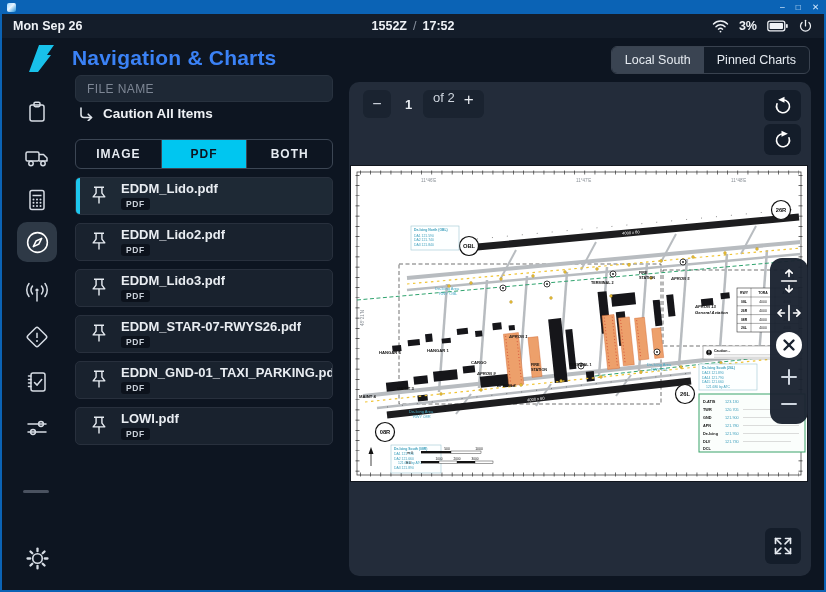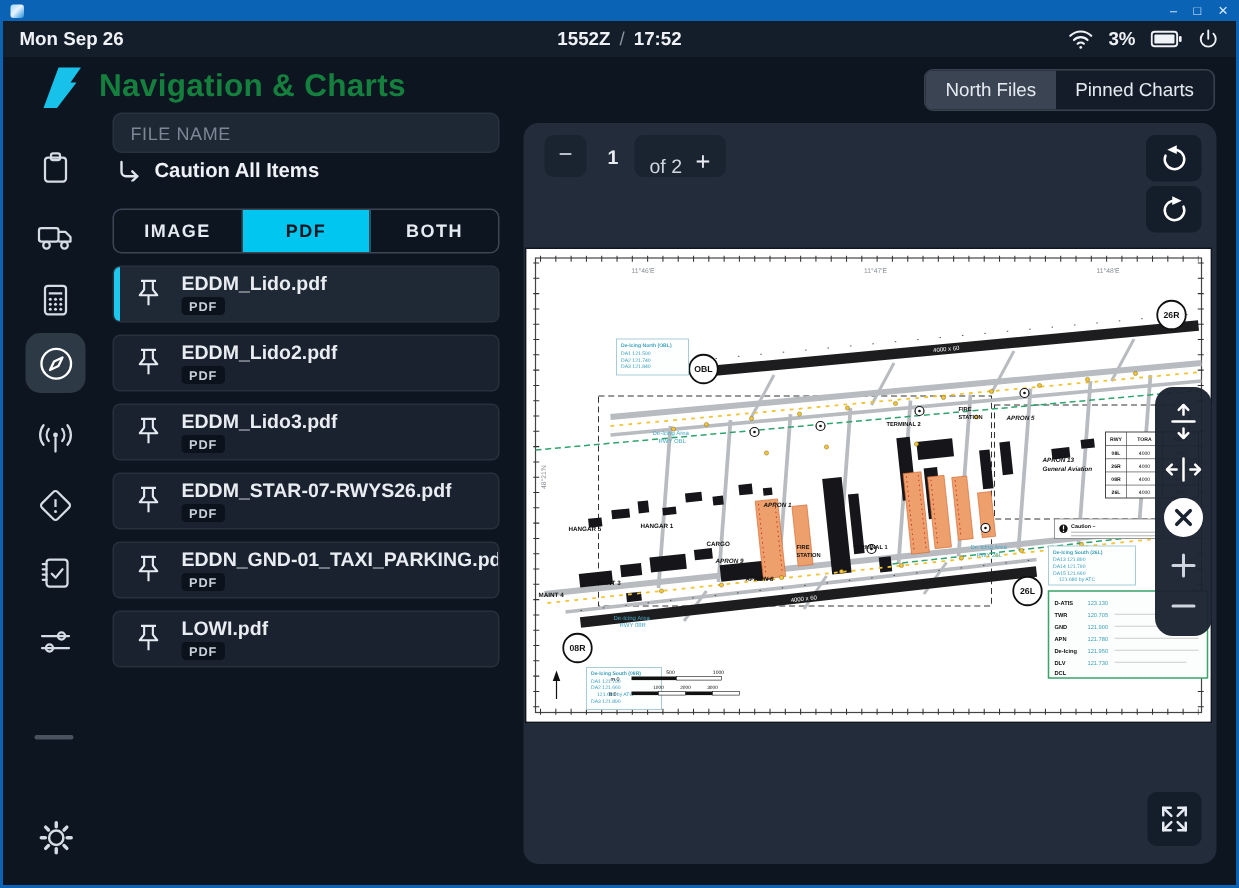--- a/index.html
+++ b/index.html
@@ -25,21 +25,21 @@
 
   
   .rail-btn{position:absolute;left:17px;width:40px;height:40px;display:flex;align-items:center;
             justify-content:center;border-radius:10px;color:#d6dce4;}
   .rail-btn.active{background:#2e3946;}
   .rail-btn svg{display:block;}
   .rail-divider{position:absolute;left:23px;top:490px;width:26px;height:3px;border-radius:2px;background:#4a5260;}
 
   
   .logo{position:absolute;left:24px;top:42px;width:34px;height:33px;}
-  .page-title{position:absolute;left:66px;top:46px;font-size:21px;font-weight:800;color:#15803d;letter-spacing:.2px;}
+  .page-title{position:absolute;left:72px;top:46px;font-size:21px;font-weight:800;color:#3b82f6;letter-spacing:.2px;}
   .view-tabs{position:absolute;right:16px;top:46px;display:flex;background:#131c28;border:1px solid #39424f;
              border-radius:6px;overflow:hidden;}
   .view-tab{padding:6px 13px;font-size:12.5px;color:#e6ebf1;white-space:nowrap;}
   .view-tab.active{background:#3a4452;}
 
   
   .search{position:absolute;left:75px;top:75px;width:258px;height:27px;background:#1e2835;border:1px solid #28323f;
           border-radius:6px;color:#e9edf2;font-size:12px;letter-spacing:.4px;padding:8px 11px;box-sizing:border-box;
           font-family:"Liberation Sans",sans-serif;outline:none;}
   .search::placeholder{color:#7d8694;}
@@ -63,21 +63,21 @@
   .file-badge{align-self:flex-start;margin-top:2px;background:#0c121c;color:#c8cfd8;font-size:8.5px;font-weight:700;
               letter-spacing:.6px;padding:1px 5px;border-radius:3px;line-height:10px;}
 
   
   .panel{position:absolute;left:349px;top:82px;width:462px;height:494px;background:#232c3a;border-radius:10px;}
   .pg-btn{position:absolute;width:28px;height:28px;background:#1a2330;border-radius:6px;color:#cfd6df;
           display:flex;align-items:center;justify-content:center;font-size:16px;}
   .pg-num{position:absolute;left:50px;top:8px;height:28px;display:flex;align-items:center;color:#e9edf2;
           font-size:13px;font-weight:600;padding:0 6px;}
   .of-box{position:absolute;left:74px;top:8px;height:28px;background:#1a2330;border-radius:6px;display:flex;
-          align-items:flex-end;gap:9px;padding:0 10px;color:#cfd6df;font-size:13px;}
+          align-items:flex-start;gap:9px;padding:0 10px;color:#cfd6df;font-size:13px;}
   .of-box .plus{font-size:17px;color:#e9edf2;}
   .rot-btn{position:absolute;left:415px;width:37px;height:31px;background:#141d2a;border-radius:6px;
            display:flex;align-items:center;justify-content:center;color:#fff;}
 
   .chartwrap{position:absolute;left:2px;top:84px;width:456px;height:315px;background:#ffffff;
              box-shadow:0 0 0 1px #11161e;}
   .chartwrap svg{display:block;}
   .chartwrap text{font-family:"Liberation Sans",sans-serif;}
 
   .side-toolbar{position:absolute;left:421px;top:176px;width:38px;height:166px;background:rgba(26,34,48,.96);
@@ -218,21 +218,21 @@
       </svg>
     </div>
   </div>
 
   <svg class="logo" viewBox="0 0 34 33">
     <polygon points="5,30 15,3 30,3 23,13 27,13 14,30" fill="#18c1ea"></polygon>
   </svg>
   <div class="page-title">Navigation &amp; Charts</div>
 
   <div class="view-tabs">
-    <div class="view-tab active">North Files</div>
+    <div class="view-tab active">Local South</div>
     <div class="view-tab">Pinned Charts</div>
   </div>
 
   <input class="search" placeholder="FILE NAME" style="">
   <div class="showing">
     <svg width="16" height="15" viewBox="0 0 16 15" fill="none" stroke="#dfe4ea" stroke-width="1.6" stroke-linecap="round" stroke-linejoin="round">
       <path d="M3 2 v6.5 a3 3 0 0 0 3 3 h7.5"></path>
         <path d="M10.2 8.2 L13.5 11.5 L10.2 14.8"></path>
     </svg>
     <span>Caution All Items</span>

